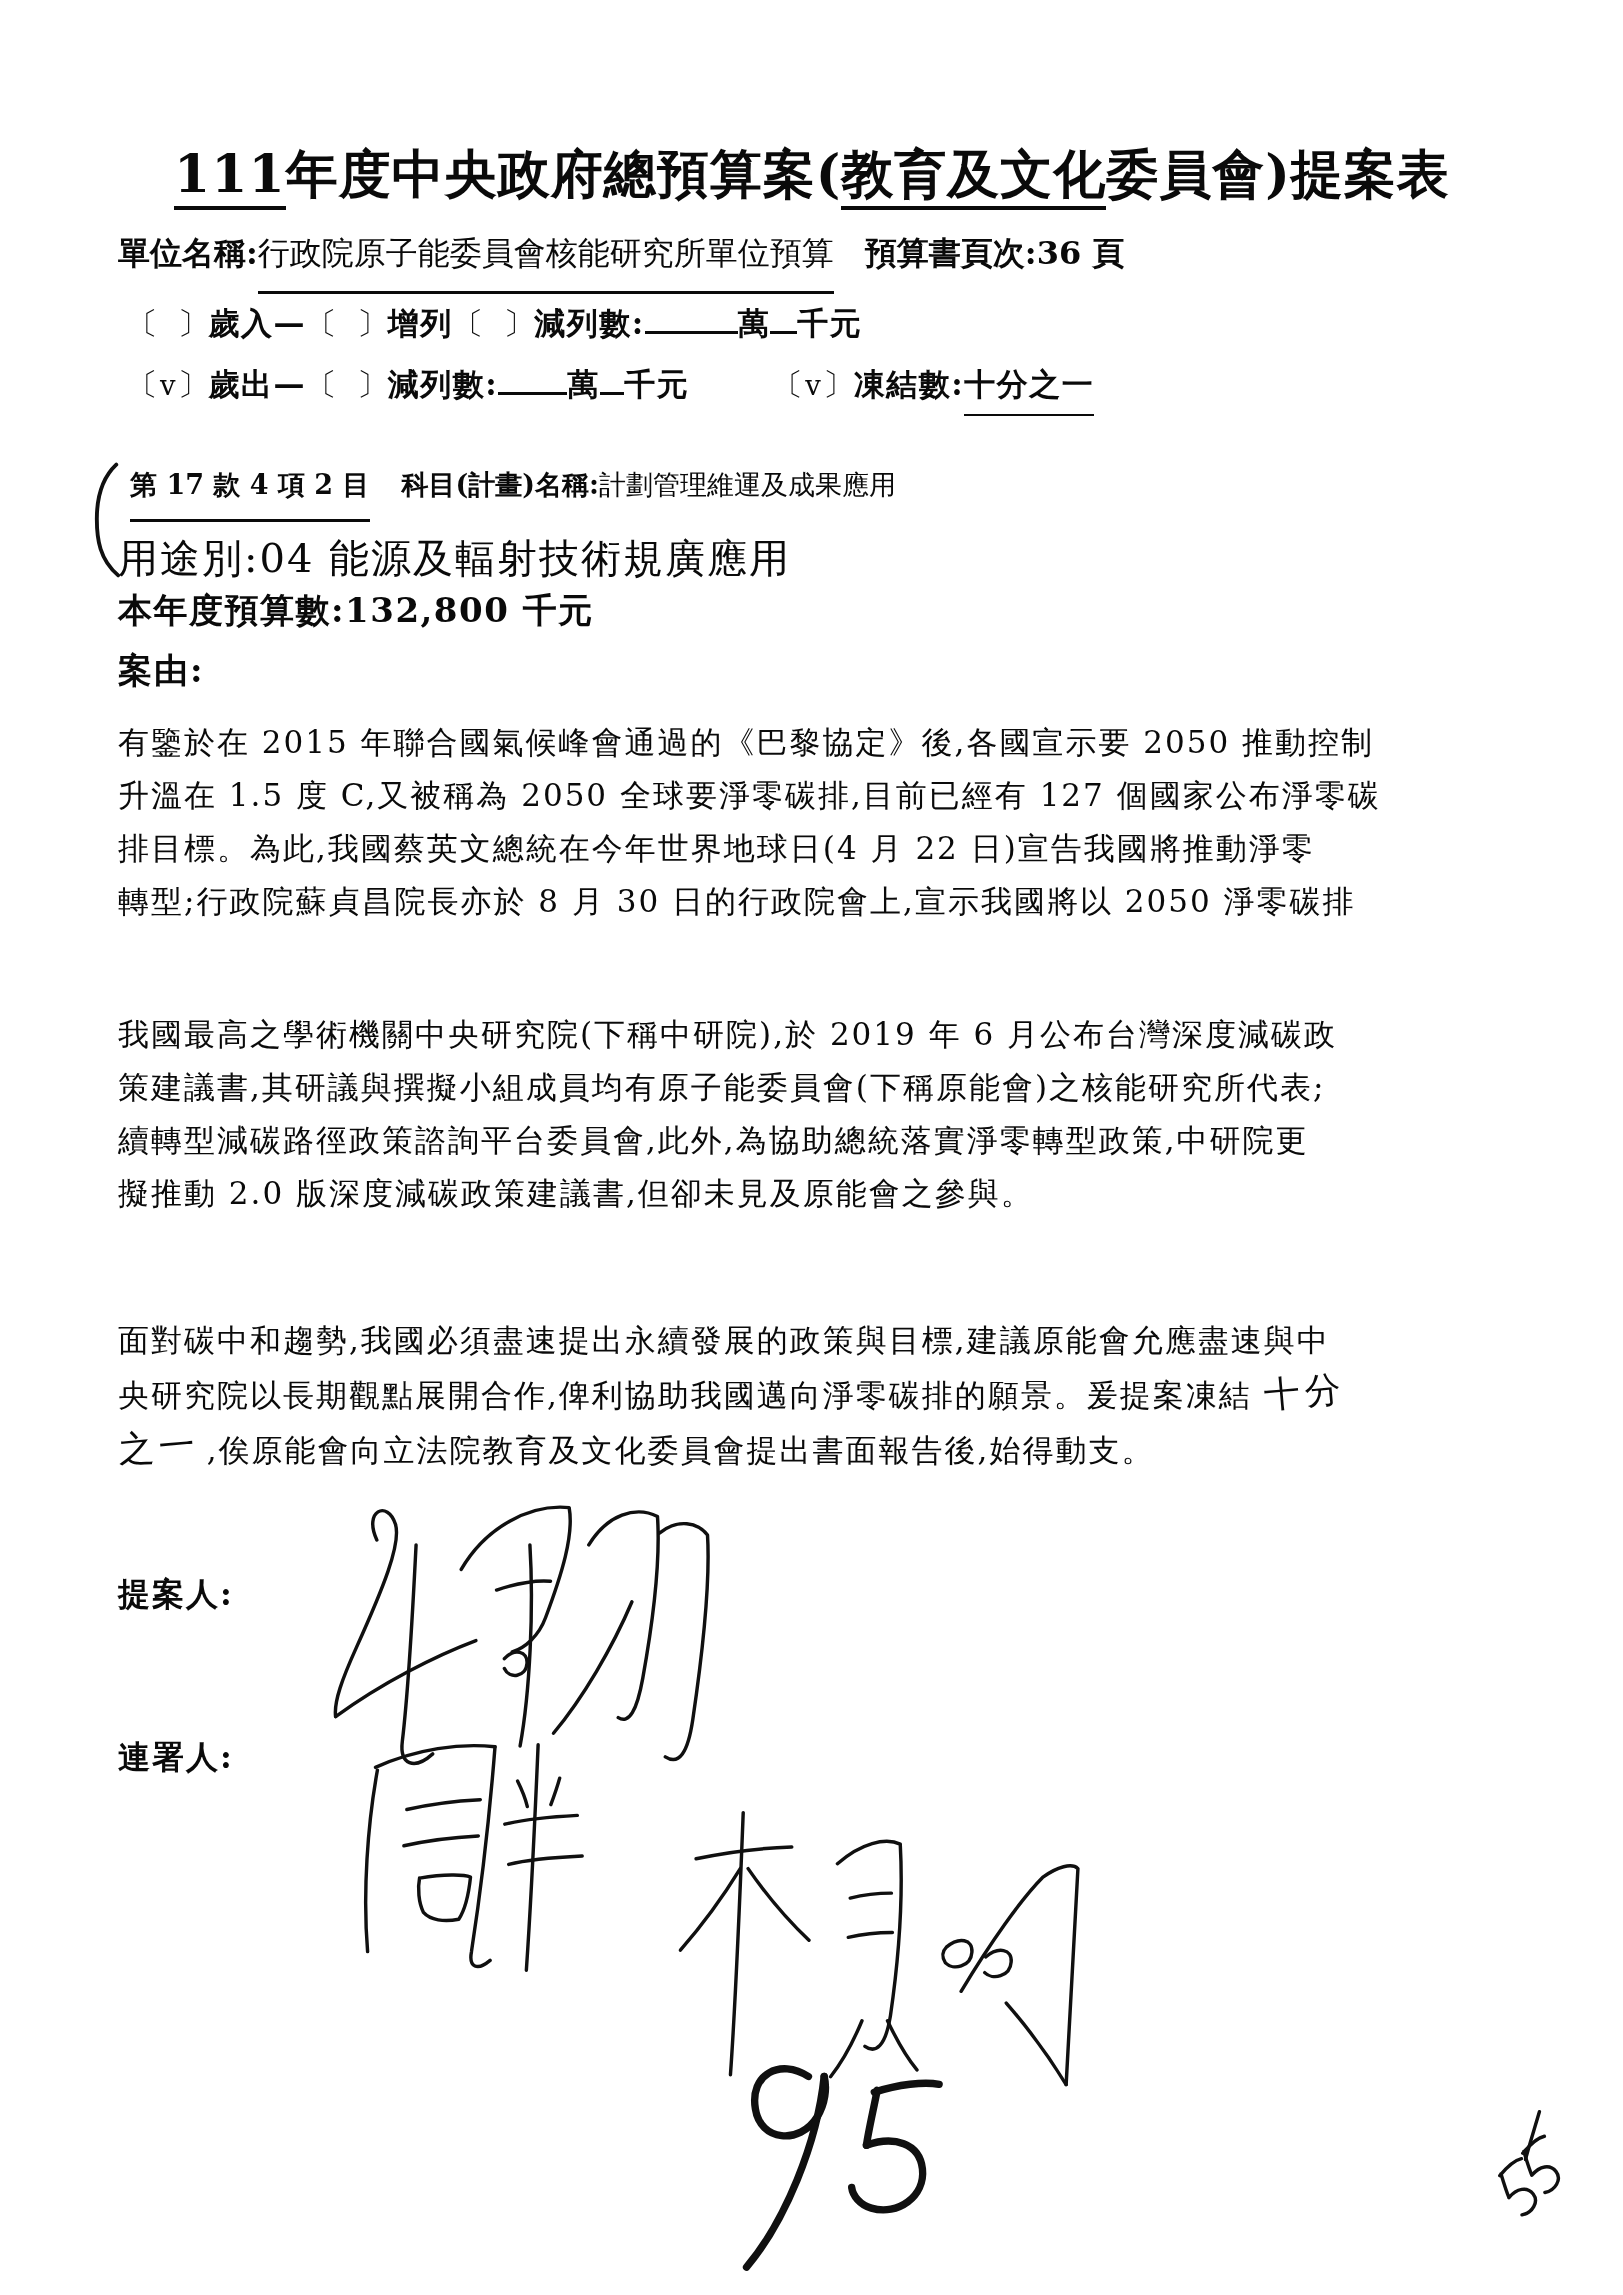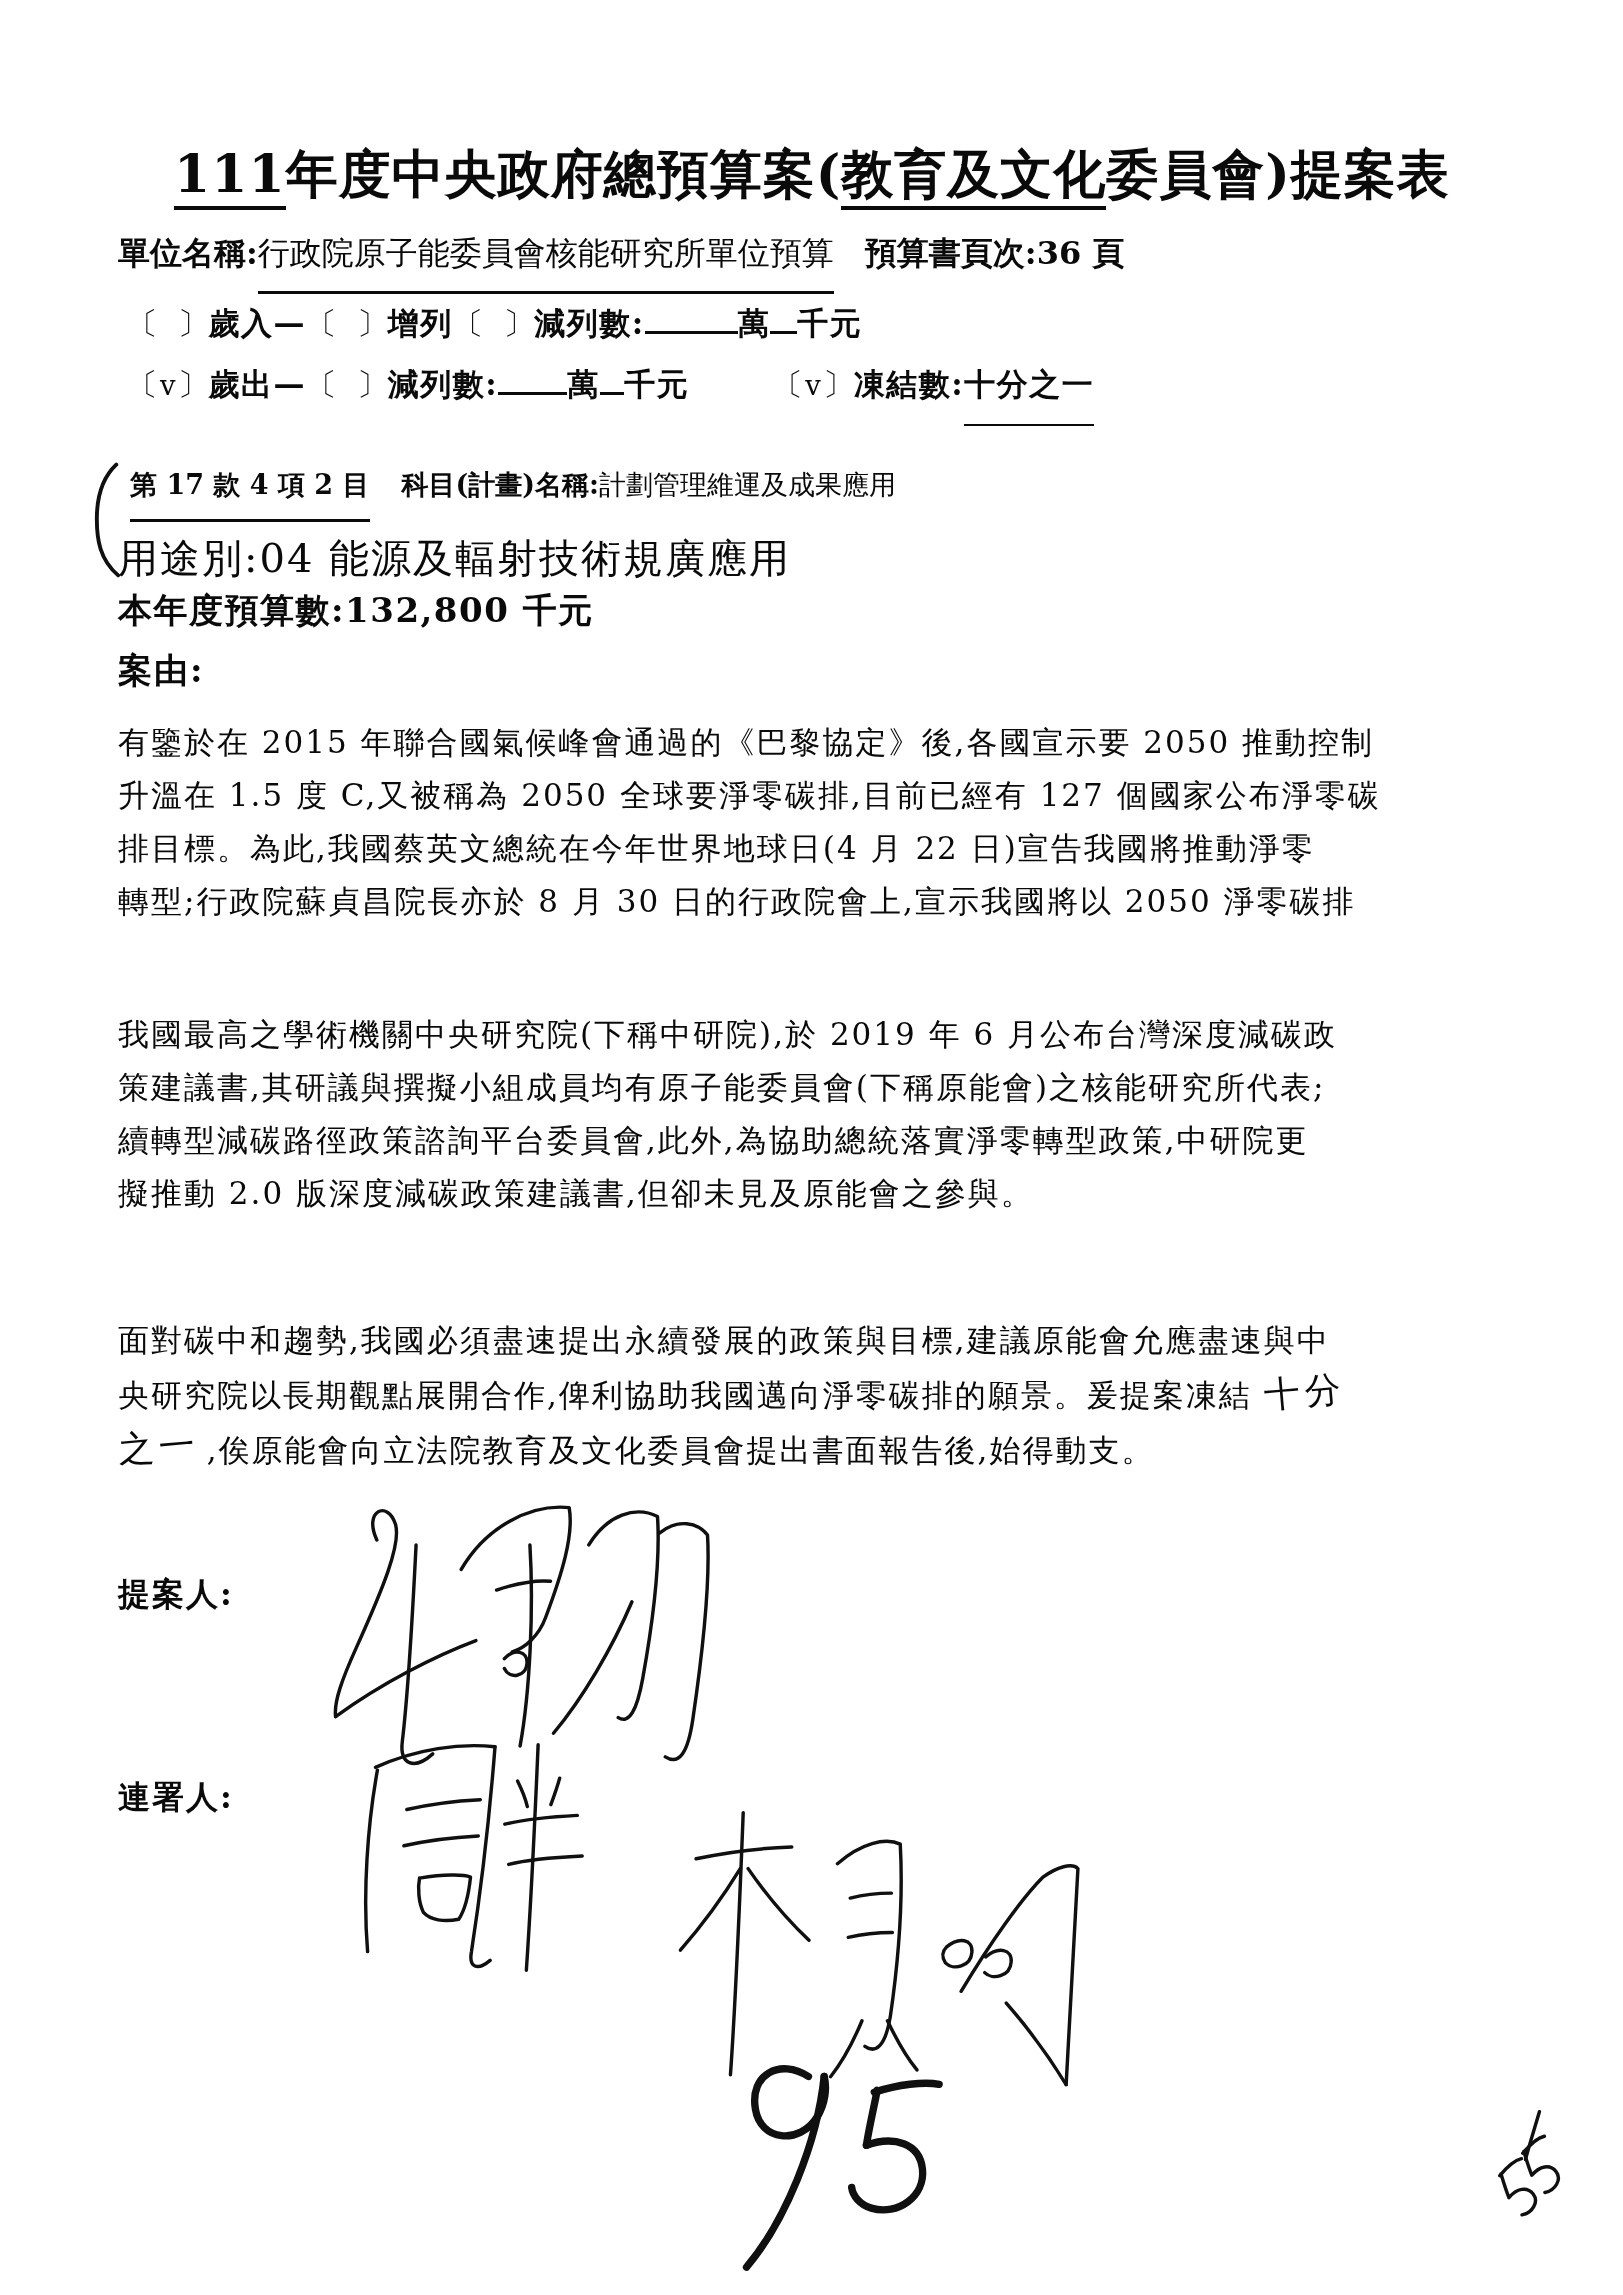--- a/index.html
+++ b/index.html
@@ -17,21 +17,21 @@
 
   
   .title{
     top:140px;left:0;width:1624px;
     text-align:center;
     font-size:52px;font-weight:bold;
     letter-spacing:1px;
   }
   .u-thick{border-bottom:4.9px solid #0a0a0a;padding-bottom:2px;}
   .u-med{border-bottom:3.9px solid #0a0a0a;padding-bottom:19px;}
-  .u-thin{border-bottom:2.9px solid #0a0a0a;padding-bottom:20px;font-family:Liberation Mono, monospace;}
+  .u-thin{border-bottom:2.9px solid #0a0a0a;padding-bottom:12px;}
 
   
   .unit-line{top:232px;left:118px;font-size:32px;}
   .unit-line .gap{display:inline-block;width:31px;}
 
   .chk-row{font-size:31px;font-weight:bold;letter-spacing:1.5px;}
   .row1{top:303px;left:127px;}
   .row2{top:364px;left:127px;}
   .box{font-weight:normal;letter-spacing:0;}
   .box .mark{display:inline-block;width:19.6px;text-align:center;font-size:27.5px;}
@@ -56,21 +56,21 @@
     font-size:36px;
     transform:rotate(-5deg) translateY(-2px);
     letter-spacing:4.9px;
   }
   .hand-lead{margin-right:6.9px;}
   .hand-tail{margin-left:11.8px;}
 
   
   .signer-label{font-size:32px;font-weight:bold;letter-spacing:2px;}
   .proposer{top:1573px;left:118px;}
-  .cosigner{top:1736px;left:118px;margin-top:40px;}
+  .cosigner{top:1736px;left:118px;}
 
   .sig path{fill:none;stroke:#101010;stroke-linecap:round;stroke-linejoin:round;}
 
   
   .corner-num{transform:rotate(-32deg);}
 </style>
 </head>
 <body>
 
 <div class="page">

